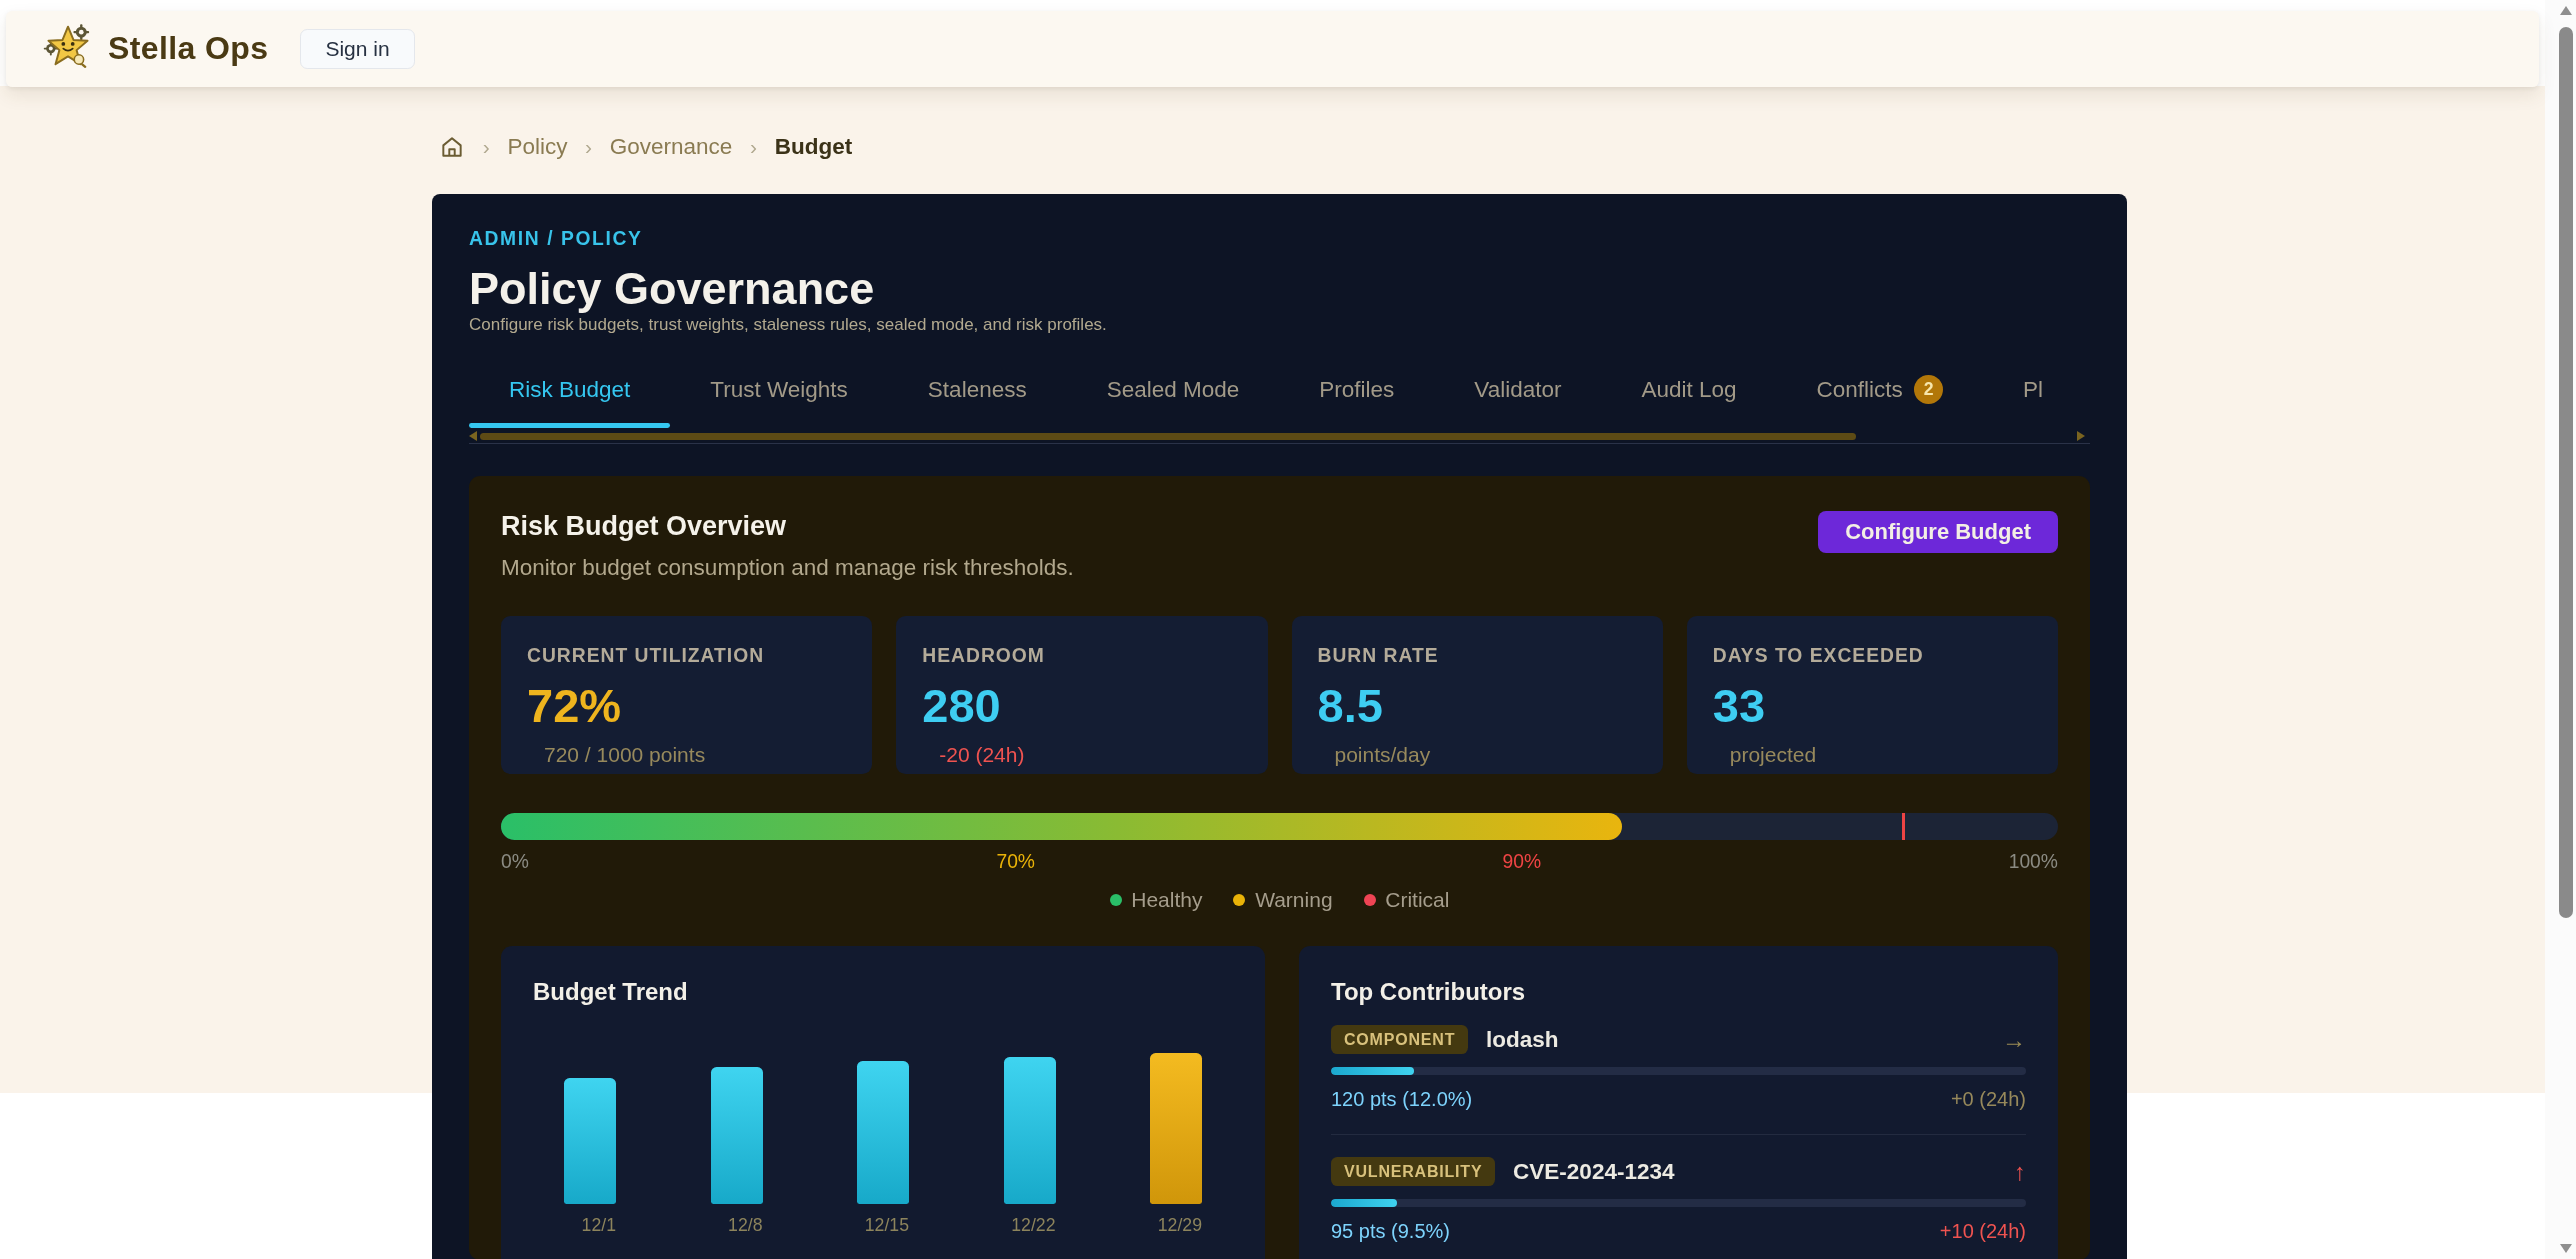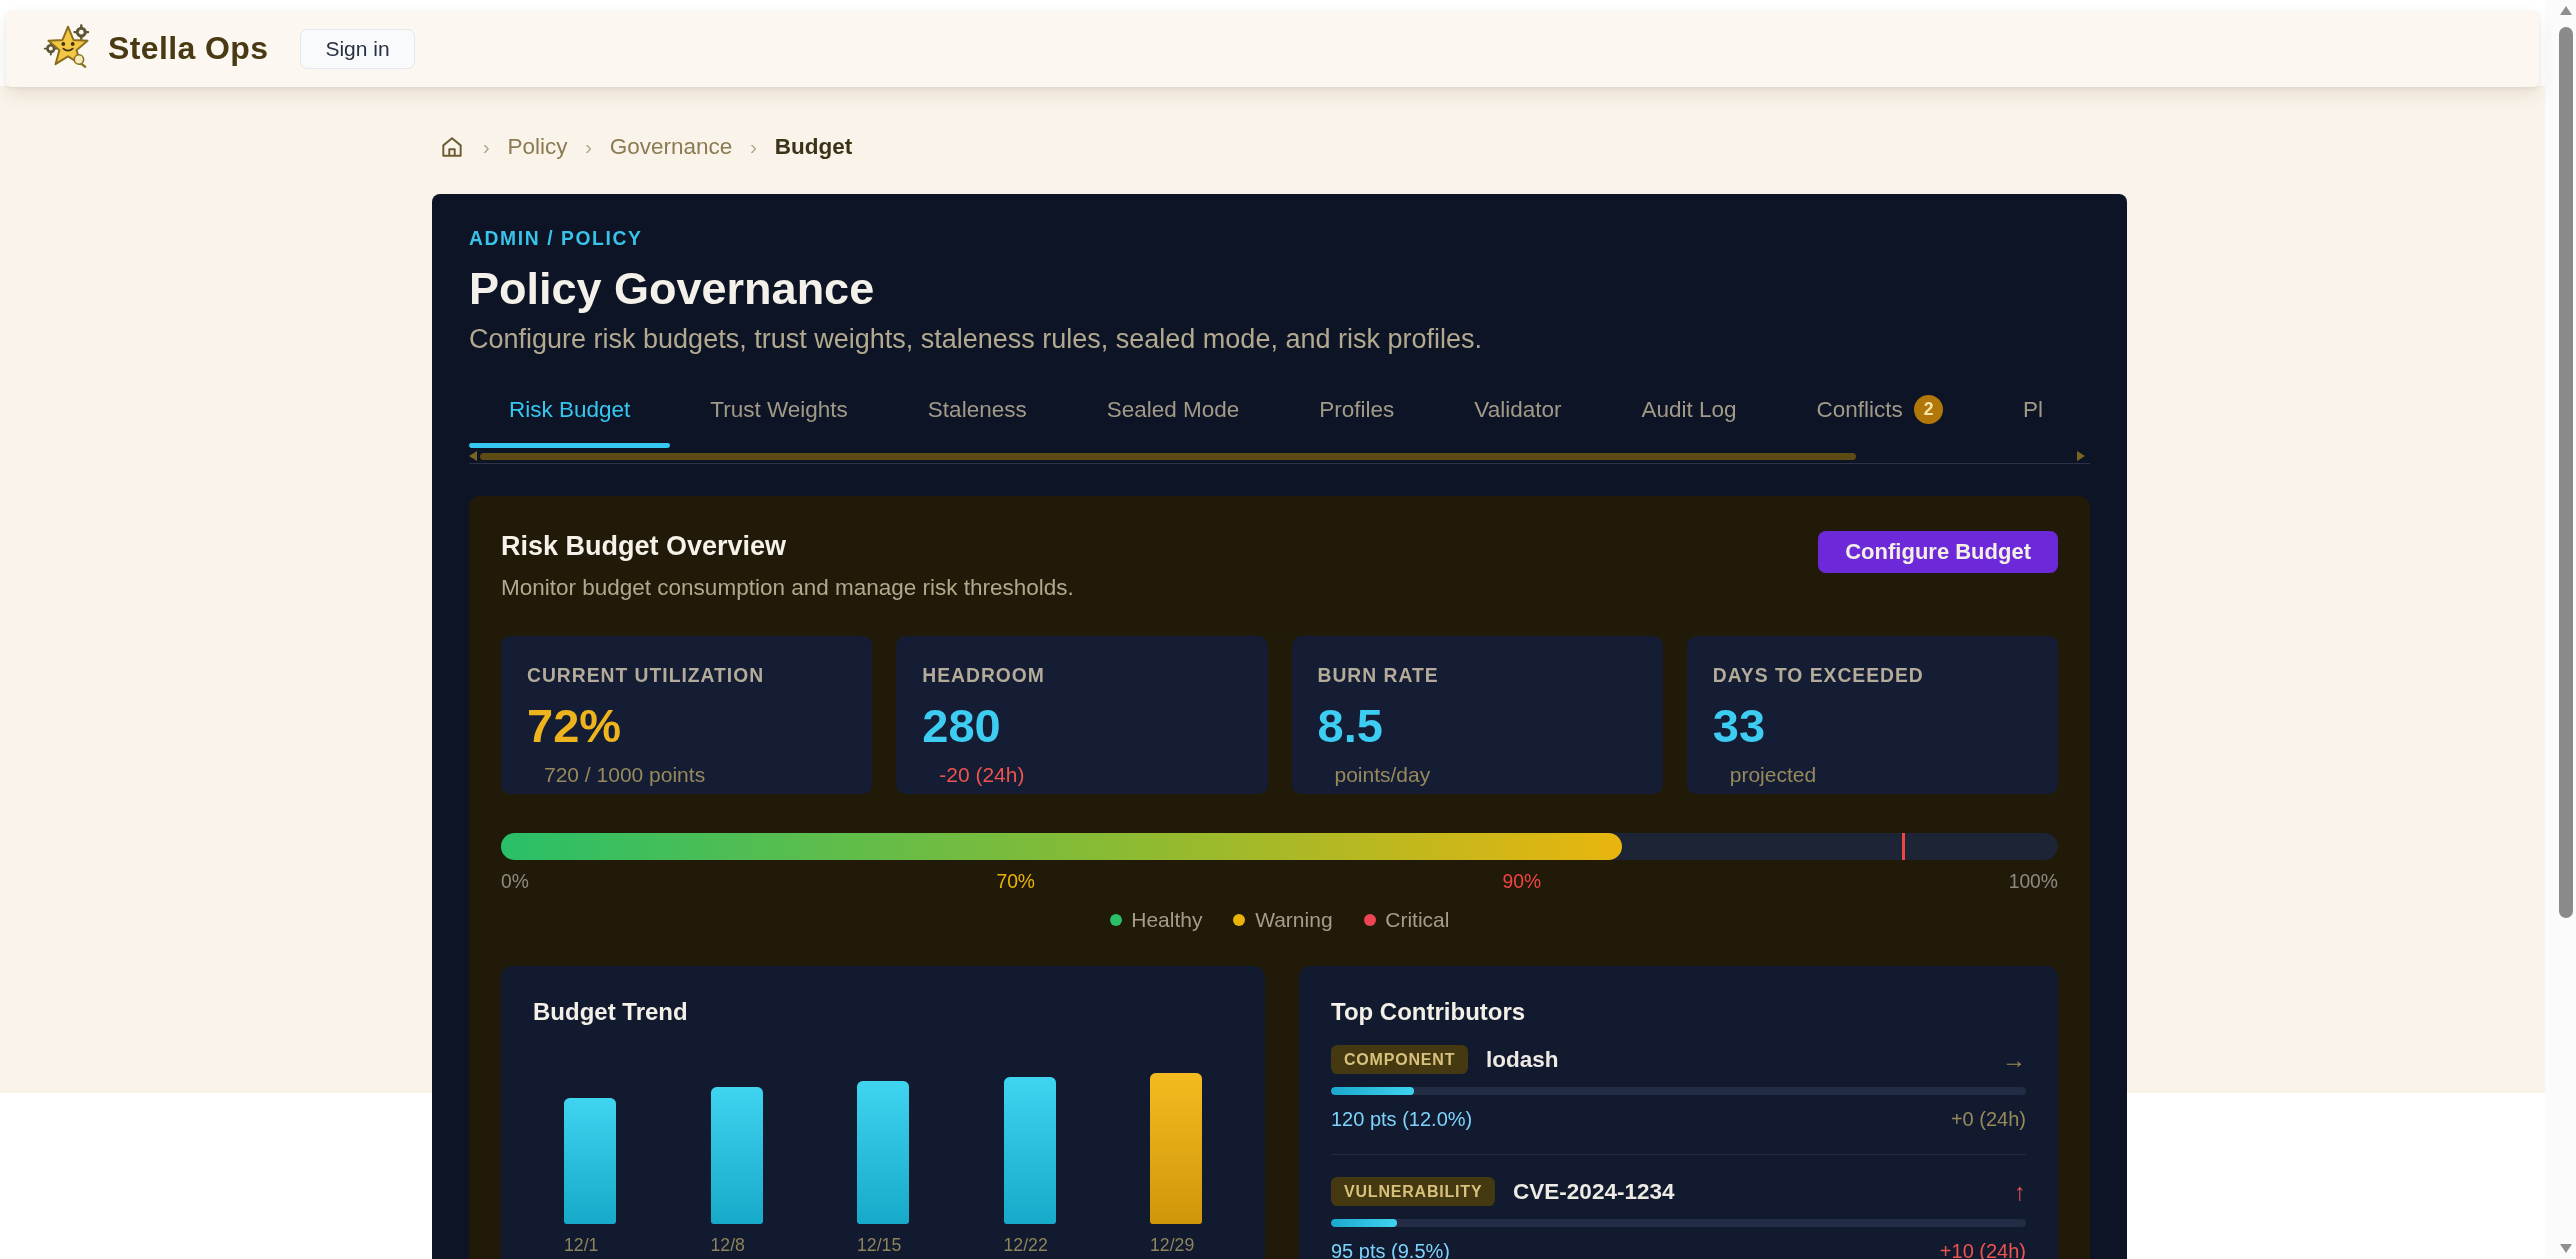--- a/index.html
+++ b/index.html
@@ -33,21 +33,21 @@
   .crumb-link { color:#8a7b52; cursor:pointer; }
   .crumb-sep { color:#b0a88f; font-size:21px; }
   .crumb-current { color:#3b3218; font-weight:700; }
   .home-icon svg { display:block; }
 
   
   .panel { position:absolute; left:432px; top:194px; width:1695px; height:1065px;
     background:#0d1425; border-radius:8px 8px 0 0; padding:34px 37px 0 37px; overflow:hidden; }
   .eyebrow { font-size:19.3px; font-weight:700; color:#38c3ea; letter-spacing:1.6px; }
   .page-title { margin-top:13px; font-size:45px; font-weight:700; color:#f4f1ea; }
-  .page-sub { margin-top:9px; font-size:27px; color:#b2a98f; }
+  .page-sub { margin-top:0; font-size:17px; color:#b2a98f; }
 
   
   .tabs { margin-top:40px; display:flex; white-space:nowrap; overflow:hidden; width:100%; }
   .tab { position:relative; padding:0 40px 24px 40px; font-size:22.5px; color:#a29a88;
     display:inline-flex; align-items:center; gap:11.3px; cursor:pointer; flex:0 0 auto; }
   .tab.active { color:#35c7f0; }
   .tab.active::after { content:""; position:absolute; left:0; right:0; bottom:0;
     height:4.8px; background:#35c7f0; border-radius:2.4px; }
   .tab-badge { width:29px; height:29px; border-radius:50%; background:#b27709; color:#f7e6ac;
     font-size:17.7px; font-weight:700; display:inline-flex; align-items:center; justify-content:center; }
@@ -100,21 +100,21 @@
   .contrib-panel { flex:1; height:515px; }
   .sub-panel-title { font-size:24px; font-weight:700; color:#f3f0e8; }
 
   .chart { margin-top:19.3px; height:179px; display:flex; justify-content:space-between;
     align-items:flex-end; padding:0 31px; }
   .bar-col { display:flex; flex-direction:column; align-items:center; width:52px; }
   .bar { width:52px; border-radius:5.6px 5.6px 2.4px 2.4px;
     background:linear-gradient(180deg,#3fd4f0 0%,#17a9c9 100%); }
   .bar.amber { background:linear-gradient(180deg,#f4bb20 0%,#d0960a 100%); }
   .chart-labels { display:flex; justify-content:space-between; padding:0 31px; margin-top:11.3px; }
-  .chart-label { width:52px; text-align:left; font-size:17.7px; color:#8d845c; }
+  .chart-label { width:52px; text-align:right; font-size:17.7px; color:#8d845c; }
 
   .contrib-rows { margin-top:19.3px; }
   .contrib-head { display:flex; align-items:center; gap:17.7px; }
   .contrib-badge { background:#443910; border-radius:6.4px; padding:5.6px 13px; font-size:16px;
     font-weight:600; letter-spacing:0.8px; color:#d8c17c; }
   .contrib-name { font-size:22.5px; font-weight:600; color:#eceae2; }
   .contrib-trend { margin-left:auto; font-size:24px; }
   .contrib-trend.olive { color:#9a8c55; }
   .contrib-trend.red { color:#ef5350; }
   .contrib-bar { margin-top:13px; height:8px; background:#232c45; border-radius:4px;

